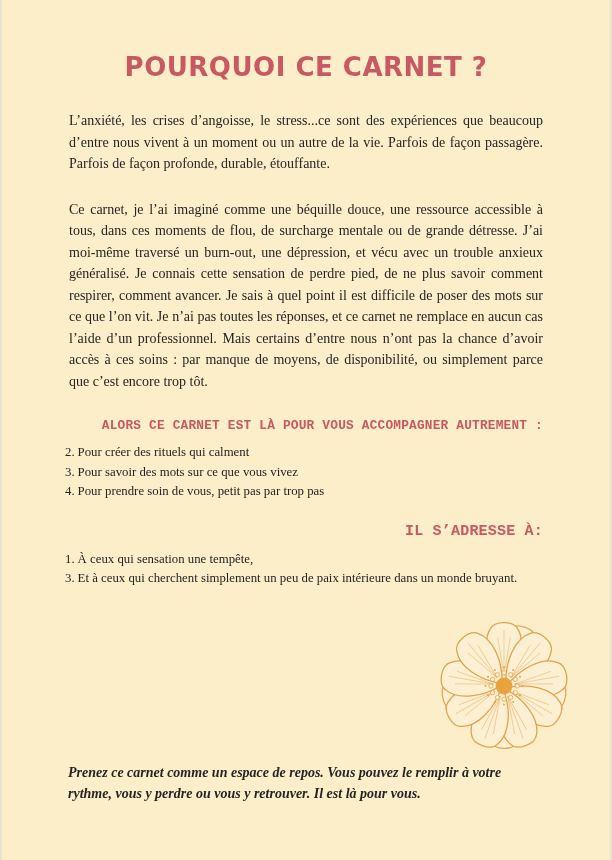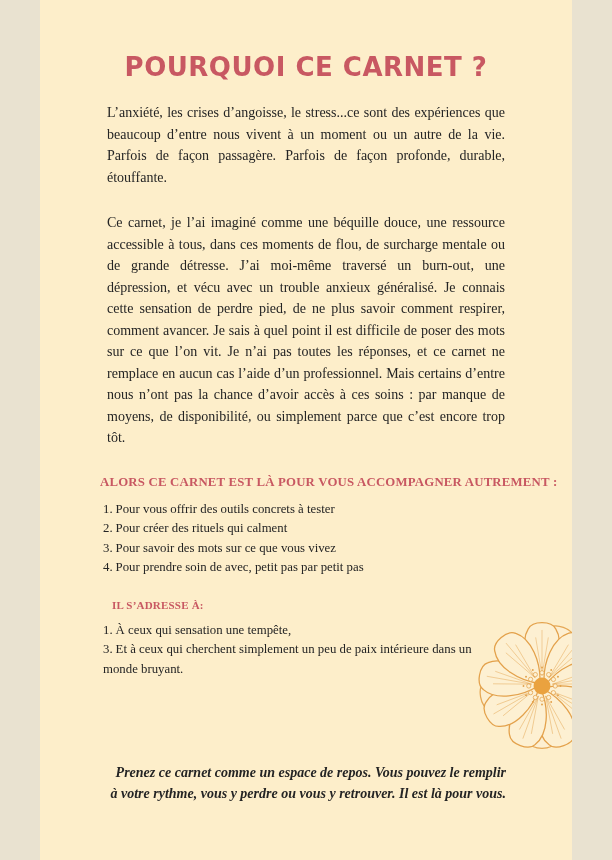--- a/index.html
+++ b/index.html
@@ -1,19 +1,19 @@
 <!DOCTYPE html>
 <html lang="fr" style="--background: #fdeeca; --accent: #c85862; --text: #242424; --flower: #e3a14b; --flower-center: #eaa23f;"><head>
 <meta charset="utf-8">
 <title>Pourquoi ce carnet ?</title>
 <style>
   html,body{margin:0;padding:0;background:#e9e2d0;}
   .page{
     position:relative;
-    width:532px;height:860px;
+    width:608px;height:860px;
     margin:0 auto;
     background:var(--background,#fdeeca);
     font-family:"Liberation Serif",serif;
     color:var(--text,#242424);
     overflow:hidden;
   }
   .title{
     margin:0;
     padding-top:52px;
     text-align:center;
@@ -23,46 +23,47 @@
     letter-spacing:.5px;
     color:var(--accent,#c85862);
   }
   .content{padding:0 67px;}
   .para{
     margin:0;
     text-align:justify;
     font-size:14px;
     line-height:21.5px;
   }
-  .para-intro{margin-top:20px;}
+  .para-intro{margin-top:28px;}
   .para-story{margin-top:24px;}
   .heading{
-    font-family:Liberation Serif, serif;
+    font-family:Liberation Mono, monospace;
     font-weight:bold;
     color:var(--accent,#c85862);
     margin:0;
     white-space:nowrap;
     letter-spacing:.2px;
+    text-align:right;
   }
   .heading-accompagner{font-size:12.8px;margin:26px 0 0 -7px;}
-  .heading-adresse{font-size:11px;margin:21px 0 0 5px;}
+  .heading-adresse{font-size:15px;margin:21px 0 0 5px;}
   .list{
     list-style:none;
     margin:10px 0 0 -4px;
     padding:0;
     font-size:12.8px;
     line-height:19.5px;
   }
   .list-item{margin:0;}
   .num{margin-right:3px;}
   .footer{
     position:absolute;
     top:762px;left:66px;right:66px;
     margin:0;
-    text-align:right;
+    text-align:left;
     font-style:italic;
     font-weight:600;
     font-size:14px;
     line-height:21px;
   }
   .flower{
     position:absolute;
     left:428px;top:612px;
     width:148px;height:148px;
   }
@@ -95,24 +96,23 @@
 
   <div class="content">
 
     <p class="para para-intro">L’anxiété, les crises d’angoisse, le stress...ce sont des expériences que beaucoup d’entre nous vivent à un moment ou un autre de la vie. Parfois de façon passagère. Parfois de façon profonde, durable, étouffante.</p>
 
     <p class="para para-story">Ce carnet, je l’ai imaginé comme une béquille douce, une ressource accessible à tous, dans ces moments de flou, de surcharge mentale ou de grande détresse. J’ai moi-même traversé un burn-out, une dépression, et vécu avec un trouble anxieux généralisé. Je connais cette sensation de perdre pied, de ne plus savoir comment respirer, comment avancer. Je sais à quel point il est difficile de poser des mots sur ce que l’on vit. Je n’ai pas toutes les réponses, et ce carnet ne remplace en aucun cas l’aide d’un professionnel. Mais certains d’entre nous n’ont pas la chance d’avoir accès à ces soins : par manque de moyens, de disponibilité, ou simplement parce que c’est encore trop tôt.</p>
 
     <h2 class="heading heading-accompagner">ALORS CE CARNET EST LÀ POUR VOUS ACCOMPAGNER AUTREMENT :</h2>
 
     <ol class="list">
-      <li class="list-item"><span class="num">1.</span><span class="item-text">Pour vous offrir des outils concrets à tester</span></li>
       <li class="list-item"><span class="num">2.</span><span class="item-text">Pour créer des rituels qui calment</span></li>
       <li class="list-item"><span class="num">3.</span><span class="item-text">Pour savoir des mots sur ce que vous vivez</span></li>
-      <li class="list-item"><span class="num">4.</span><span class="item-text">Pour prendre soin de avec, petit pas par petit pas</span></li>
+      <li class="list-item"><span class="num">4.</span><span class="item-text">Pour prendre soin de vous, petit pas par trop pas</span></li>
     </ol>
 
     <h2 class="heading heading-adresse">IL S’ADRESSE À:</h2>
 
     <ol class="list">
       <li class="list-item"><span class="num">1.</span><span class="item-text">À ceux qui sensation une tempête,</span></li>
       <li class="list-item"><span class="num">3.</span><span class="item-text">Et à ceux qui cherchent simplement un peu de paix intérieure dans un monde bruyant.</span></li>
     </ol>
 
   </div>

